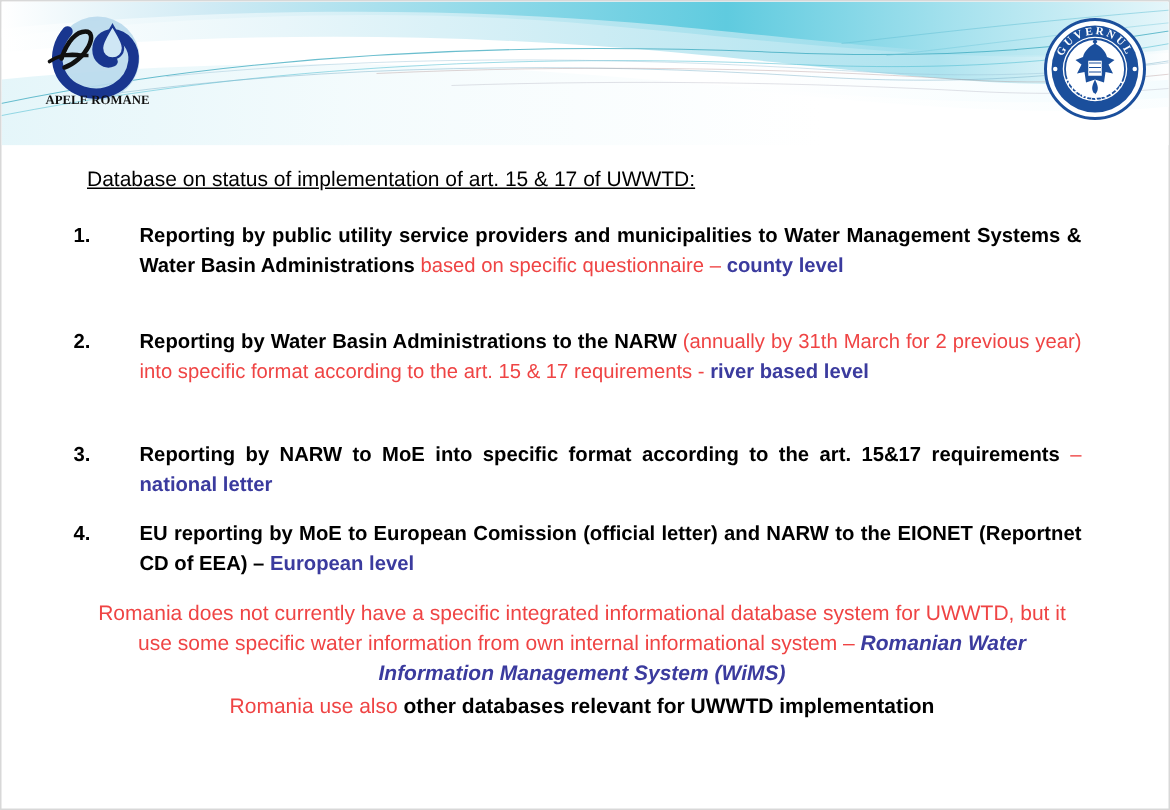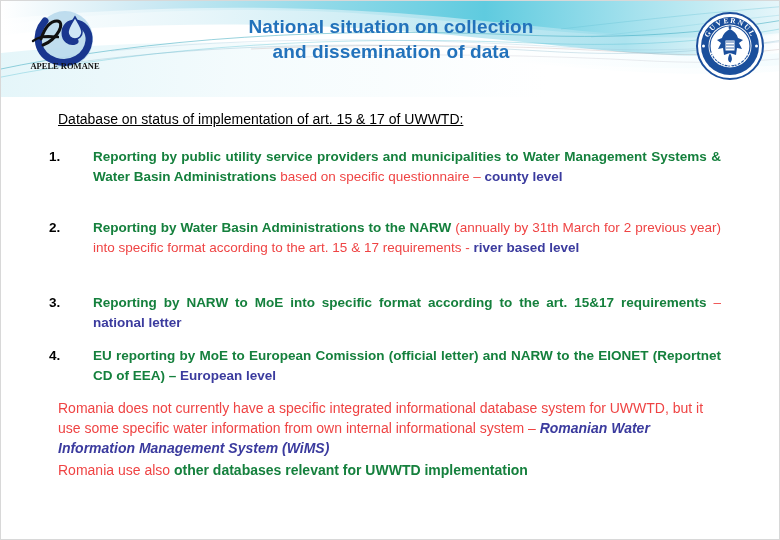--- a/index.html
+++ b/index.html
@@ -100,32 +100,32 @@
     font-weight: bold;
     color: #000000;
     text-align: left;
   }
   .item .txt {
     display: block;
     margin-left: 44px;
     text-align: justify;
   }
 
-  b.bk { font-weight: bold; color: #15803d; }
+  b.bk { font-weight: bold; color: #000000; }
   span.rg { font-weight: normal; color: #ef4444; }
   span.bl { font-weight: bold; color: #3b3b9e; }
   i.bli { font-weight: bold; font-style: italic; color: #3b3b9e; }
 
   .para {
     position: absolute;
     left: 57px;
     width: 660px;
     font-size: 14px;
     line-height: 20px;
-    text-align: left;
+    text-align: center;
     color: #000000;
   }
 
   
   .justify-block {
     text-align: justify;
     text-align-last: left;
   }
 </style>
 </head>
@@ -229,24 +229,20 @@
         <textPath href="#arcTop" startOffset="50%" text-anchor="middle">GUVERNUL</textPath>
       </text>
       <text font-family="'Liberation Serif', serif" font-size="7.4" font-weight="bold" fill="#ffffff" letter-spacing="1.6">
         <textPath href="#arcBot" startOffset="50%" text-anchor="middle">ROMANIEI</textPath>
       </text>
       <circle cx="10.5" cy="37" r="1.5" fill="#ffffff"></circle>
       <circle cx="63.5" cy="37" r="1.5" fill="#ffffff"></circle>
     </svg>
   </div>
 
-  <div id="title-block">
-    <div class="title-line">National situation on collection</div>
-    <div class="title-line">and dissemination of data</div>
-  </div>
 
   <div id="content">
 
     <div class="heading">Database on status of implementation of art. 15 &amp; 17 of UWWTD:</div>
 
     <div class="item" style="top:46px;">
       <span class="num">1.</span>
       <span class="txt justify-block"><b class="bk">Reporting by public utility service providers and municipalities to Water Management Systems &amp; Water Basin Administrations</b><span class="rg"> based on specific questionnaire – </span><span class="bl">county level</span></span>
     </div>
 

